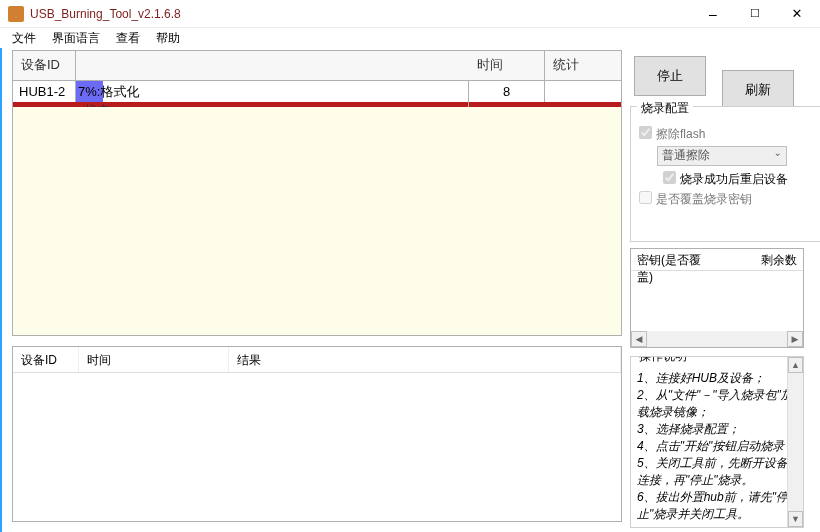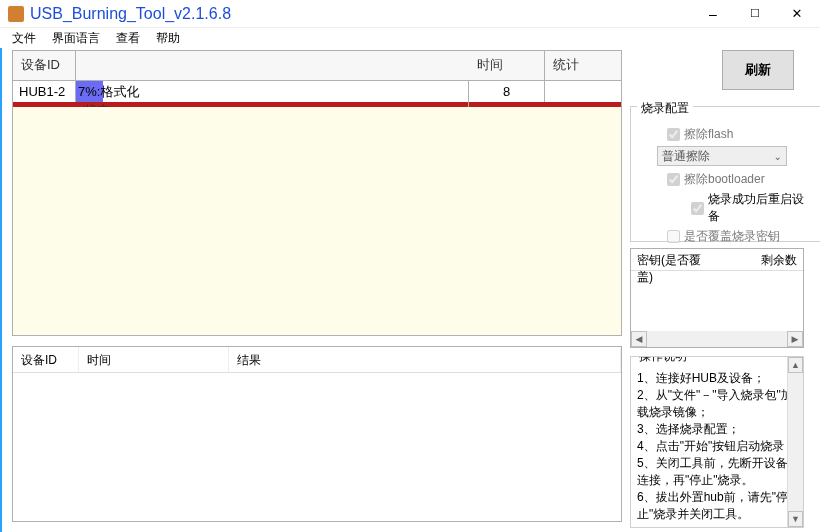--- a/index.html
+++ b/index.html
@@ -1,20 +1,20 @@
 <!DOCTYPE html>
 <html><head>
 <meta charset="utf-8">
 <style>
 * { margin: 0; padding: 0; box-sizing: border-box; font-family: "Microsoft YaHei", "SimSun", Arial, sans-serif; }
 html, body { width: 820px; height: 532px; background: #fff; overflow: hidden; }
 
 .titlebar { height: 28px; display: flex; align-items: center; padding: 0 2px; background: #fff; border-bottom: 1px solid #eee; }
 .titlebar .app-icon { width: 16px; height: 16px; margin: 0 6px; background: #d08030; border-radius: 2px; display: inline-block; }
-.titlebar .title { font-size: 16px; color: #1d4ed8; flex: 1; }
+.titlebar .title { font-size: 12px; color: #7f1d1d; flex: 1; }
 .win-ctrls { display: flex; }
 .win-btn { width: 42px; height: 28px; display: flex; align-items: center; justify-content: center; font-size: 13px; cursor: default; }
 .win-min::before { content: "–"; font-size: 14px; }
 .win-max::before { content: "☐"; font-size: 11px; }
 .win-close::before { content: "✕"; font-size: 13px; }
 
 .menubar { height: 20px; display: flex; align-items: center; padding: 0 4px; font-size: 12px; color: #000; }
 .menubar .menu-item { padding: 2px 8px; cursor: default; }
 
 .body-area { position: absolute; top: 50px; left: 4px; right: 4px; bottom: 4px; }
@@ -36,48 +36,48 @@
 .progress-cell { flex: 1; position: relative; padding: 0 !important; overflow: hidden; }
 .progress-fill { position: absolute; left: 0; top: 0; bottom: 0; background: #6b6bf5; }
 .progress-text { position: relative; z-index: 1; padding: 3px 2px; font-size: 13px; }
 .time-cell { width: 76px; justify-content: center; }
 .stati-cell { width: 76px; }
 
 .upper-table .filler { position: absolute; left: 0; right: 0; top: 56px; bottom: 0; background: #fdfdea; }
 
 .btn { position: absolute; width: 72px; height: 40px; border: 1px solid #adadad; background: #e1e1e1; font-size: 13px; cursor: default; }
 .btn-stop    { left: 630px; top: 6px; }
-.btn-refresh { left: 718px; top: 0; font-weight: bold; }
+.btn-refresh { left: 718px; top: 20px; }
 
 .burn-config { left: 626px; top: 56px; width: 192px; height: 136px; border: 1px solid #cfcfcf; padding: 0 8px 8px 8px; }
 .burn-config .legend { position: relative; top: -9px; left: -2px; background: #fff; padding: 0 4px; font-size: 12px; display: inline-block; }
-.cfg-row { display: flex; align-items: center; font-size: 12px; color: #777; margin-bottom: 3px; margin-left: 28px; }
+.cfg-row { display: flex; align-items: flex-start; font-size: 12px; color: #777; margin-bottom: 3px; }
 .cfg-row input[type=checkbox] { margin-right: 4px; width: 13px; height: 13px; }
 .cfg-row.black { color: #000; padding-left: 24px; }
-.erase-select { width: 130px; height: 20px; margin-left: 18px; border: 1px solid #c0c0c0; background: #efefef; font-size: 12px; color: #555; padding: 0 4px; display: flex; align-items: center; justify-content: space-between; margin-bottom: 5px; }
+.erase-select { width: 130px; height: 20px; margin-left: 18px; border: 1px solid #c0c0c0; background: #efefef; font-size: 12px; color: #555; padding: 0 4px; display: flex; align-items: flex-start; justify-content: space-between; margin-bottom: 5px; }
 .erase-select .caret { font-size: 10px; color: #666; }
 
 .key-panel { left: 626px; top: 198px; width: 174px; height: 100px; border: 1px solid #b0b0b0; font-size: 12px; }
 .key-panel .hdr { height: 22px; display: flex; border-bottom: 1px solid #ddd; gap: 46px; }
 .key-panel .hdr .kcol { padding: 3px 6px; }
 .key-panel .hdr .kcol:first-child { flex: 1; }
 .key-scroll { position: absolute; left: 0; right: 0; bottom: 0; height: 16px; background: #f0f0f0; display: flex; align-items: center; }
 .key-scroll .kleft, .key-scroll .kright { width: 16px; height: 16px; display: flex; align-items: center; justify-content: center; font-size: 9px; color: #666; border: 1px solid #c0c0c0; }
 .key-scroll .ktrack { flex: 1; height: 16px; position: relative; }
 
 .lower-table { left: 8px; top: 296px; width: 610px; height: 176px; border: 1px solid #b0b0b0; }
 .lower-table .hdr-row2 { height: 26px; display: flex; background: #fff; border-bottom: 1px solid #ddd; font-size: 12px; }
 .hdr2-cell { padding: 5px 8px; border-right: 1px solid #eee; }
 .c2-id { width: 66px; }
 .c2-time { width: 150px; }
 .c2-res { flex: 1; }
 
 .instructions { left: 626px; top: 306px; width: 174px; height: 172px; border: 1px solid #cfcfcf; padding: 0 6px 6px 6px; font-size: 12px; line-height: 17px; overflow: hidden; }
 .instructions .legend { position: relative; top: -9px; left: -2px; background: #fff; padding: 0 4px; display: inline-block; }
-.instructions .lines { margin-top: -4px; }
+.instructions .lines { margin-top: -4px; font-style: italic; }
 
 .scroll-stub { position: absolute; right: 0; top: 0; bottom: 0; width: 16px; background: #f0f0f0; border-left: 1px solid #ddd; }
 .scroll-stub .up, .scroll-stub .down { height: 16px; font-size: 9px; color: #666; display: flex; align-items: center; justify-content: center; border: 1px solid #c0c0c0; }
 .scroll-stub .down { position: absolute; bottom: 0; left: 0; right: 0; }
 
 .edge-highlight { position: absolute; left: 0; top: 48px; bottom: 0; width: 2px; background: #2aa3ff; }
 </style>
 </head>
 <body>
 
@@ -114,35 +114,32 @@
       <div class="cell progress-cell">
         <div class="progress-fill" id="pfill" style="width: 7%;"></div>
         <div class="progress-text">7%:格式化</div>
       </div>
       <div class="cell time-cell">8</div>
       <div class="cell stati-cell"></div>
     </div>
     <div class="filler"></div>
   </div>
 
+  <button class="btn btn-stop">停止</button>
   <button class="btn btn-refresh">刷新</button>
 
   <div class="panel burn-config">
     <span class="legend">烧录配置</span>
     <div class="cfg-row">
       <input type="checkbox" checked="" disabled="" style="">
       <span>擦除flash</span>
     </div>
     <div class="erase-select">
       <span>普通擦除</span>
       <span class="caret">⌄</span>
-    </div>
-    <div class="cfg-row">
-      <input type="checkbox" checked="" disabled="" style="">
-      <span>擦除bootloader</span>
     </div>
     <div class="cfg-row black">
       <input type="checkbox" checked="" disabled="" style="">
       <span>烧录成功后重启设备</span>
     </div>
     <div class="cfg-row">
       <input type="checkbox" disabled="" style="">
       <span>是否覆盖烧录密钥</span>
     </div>
   </div>

